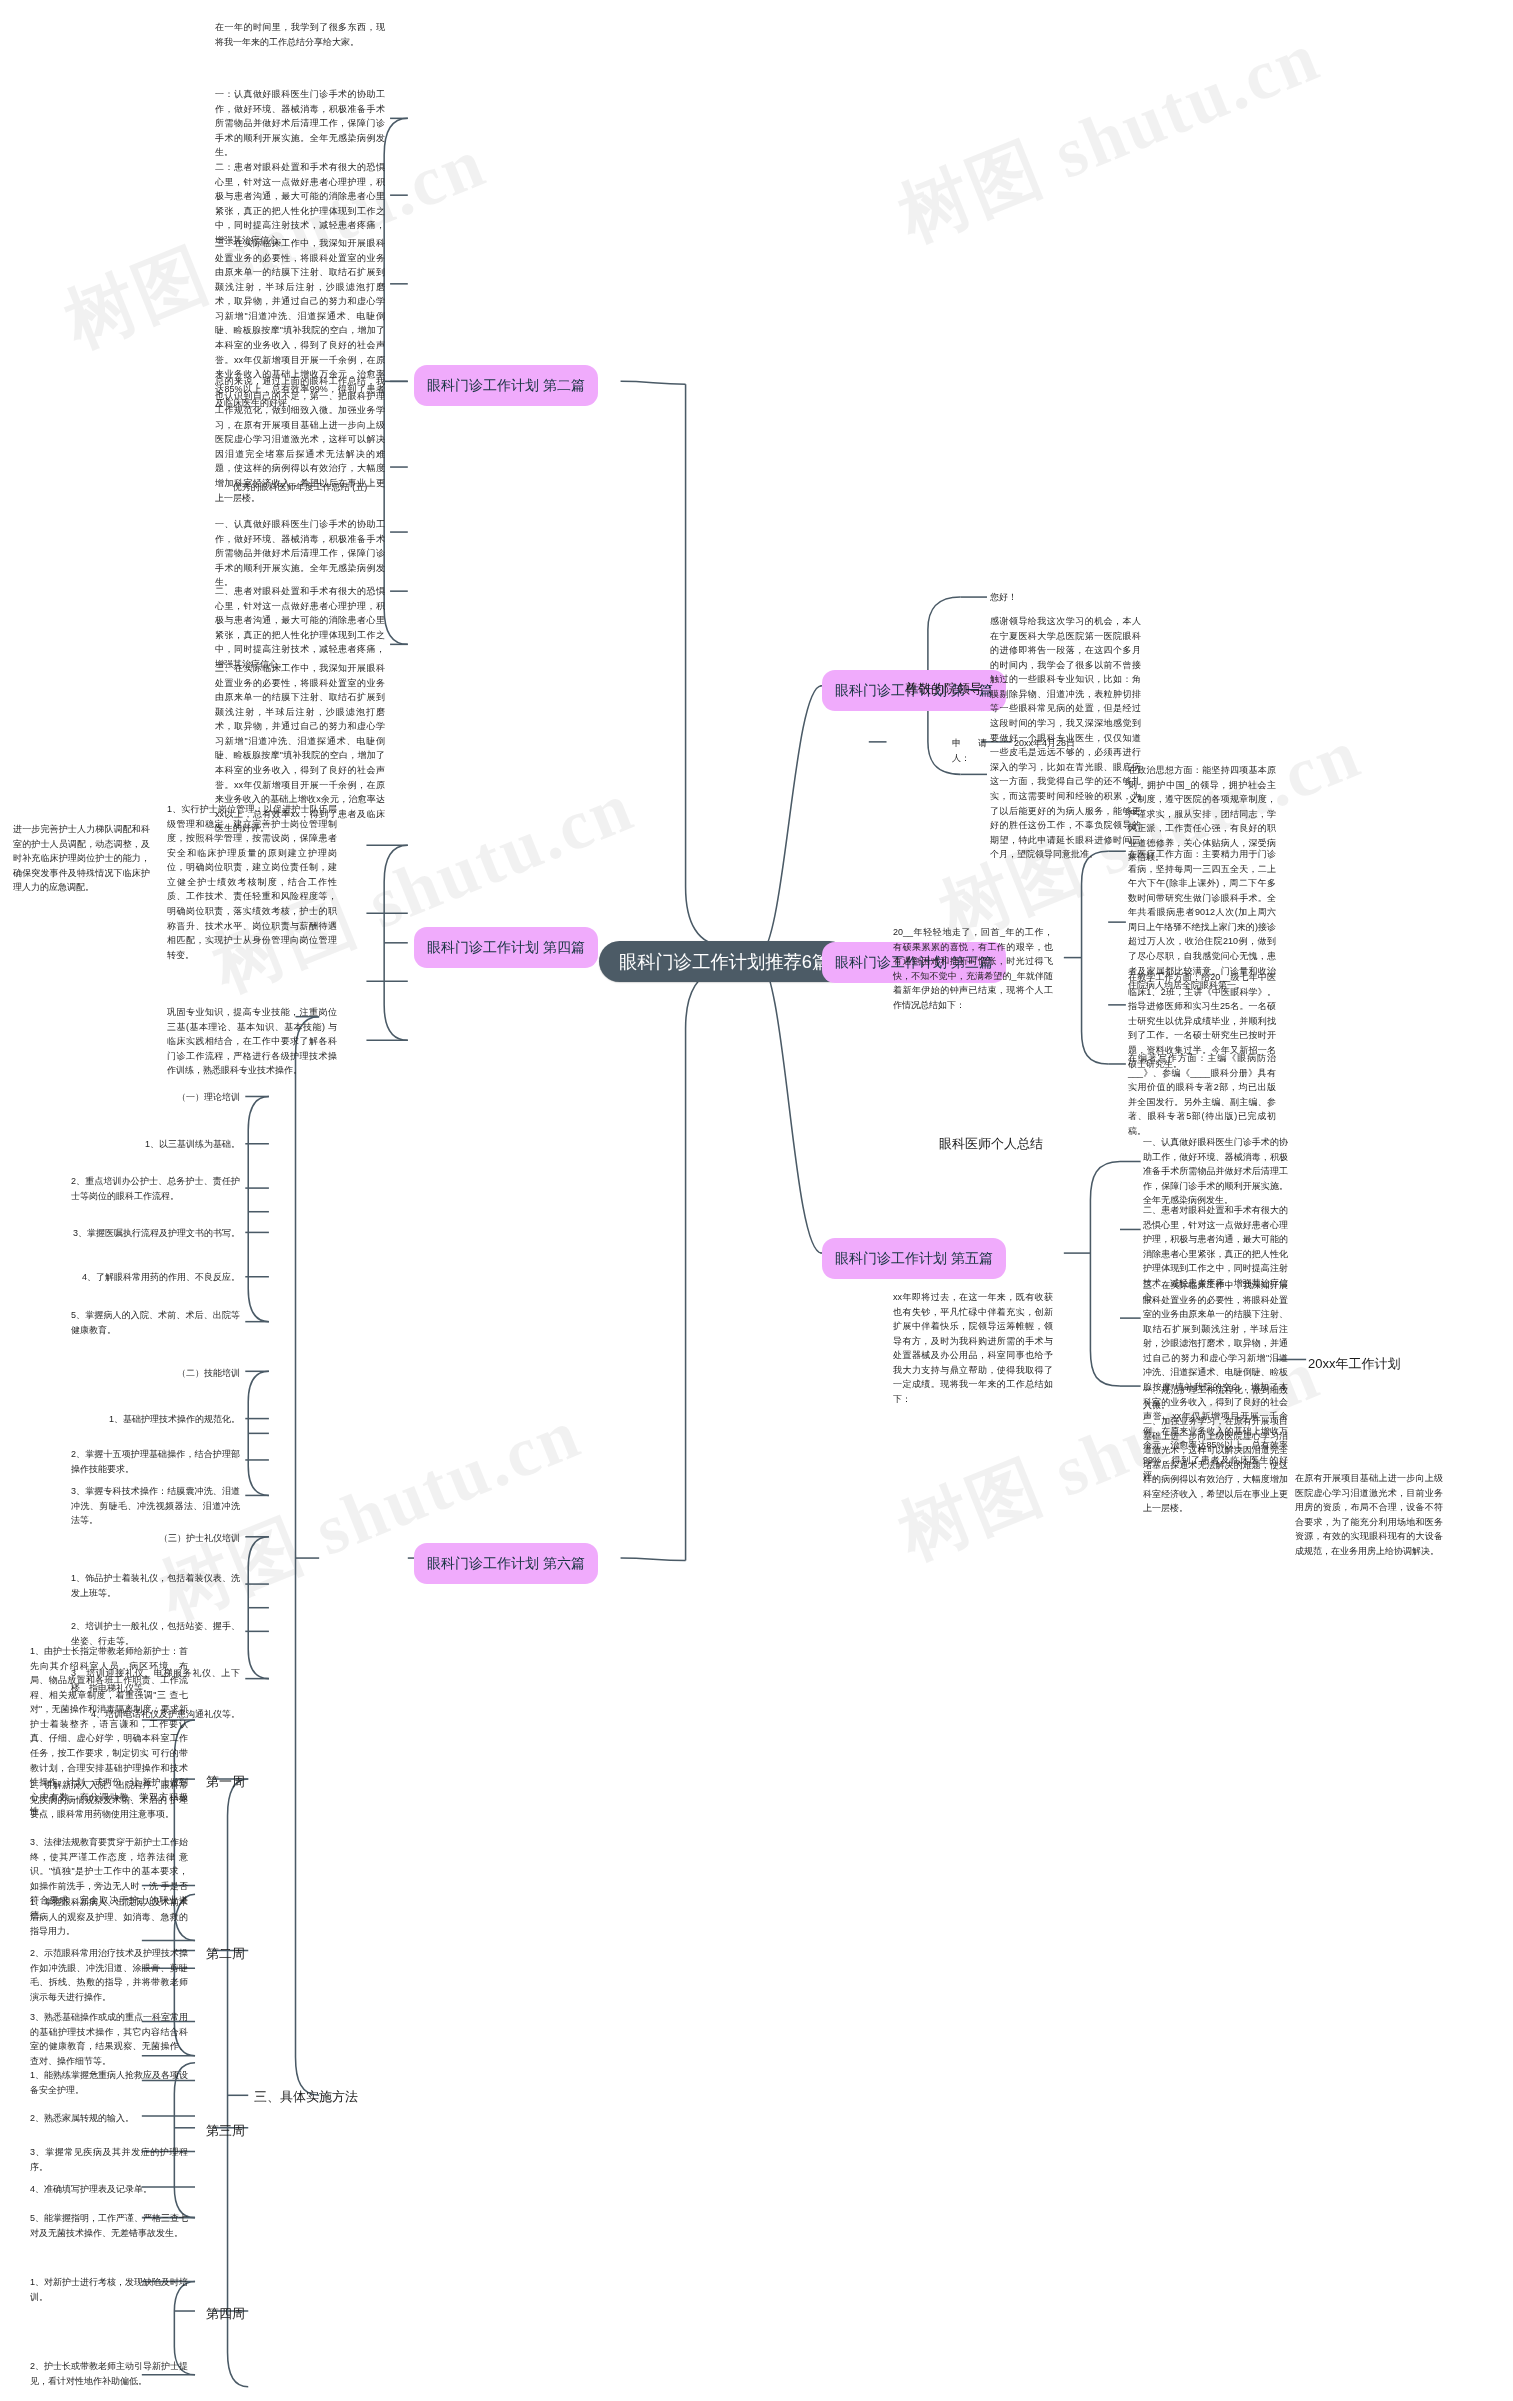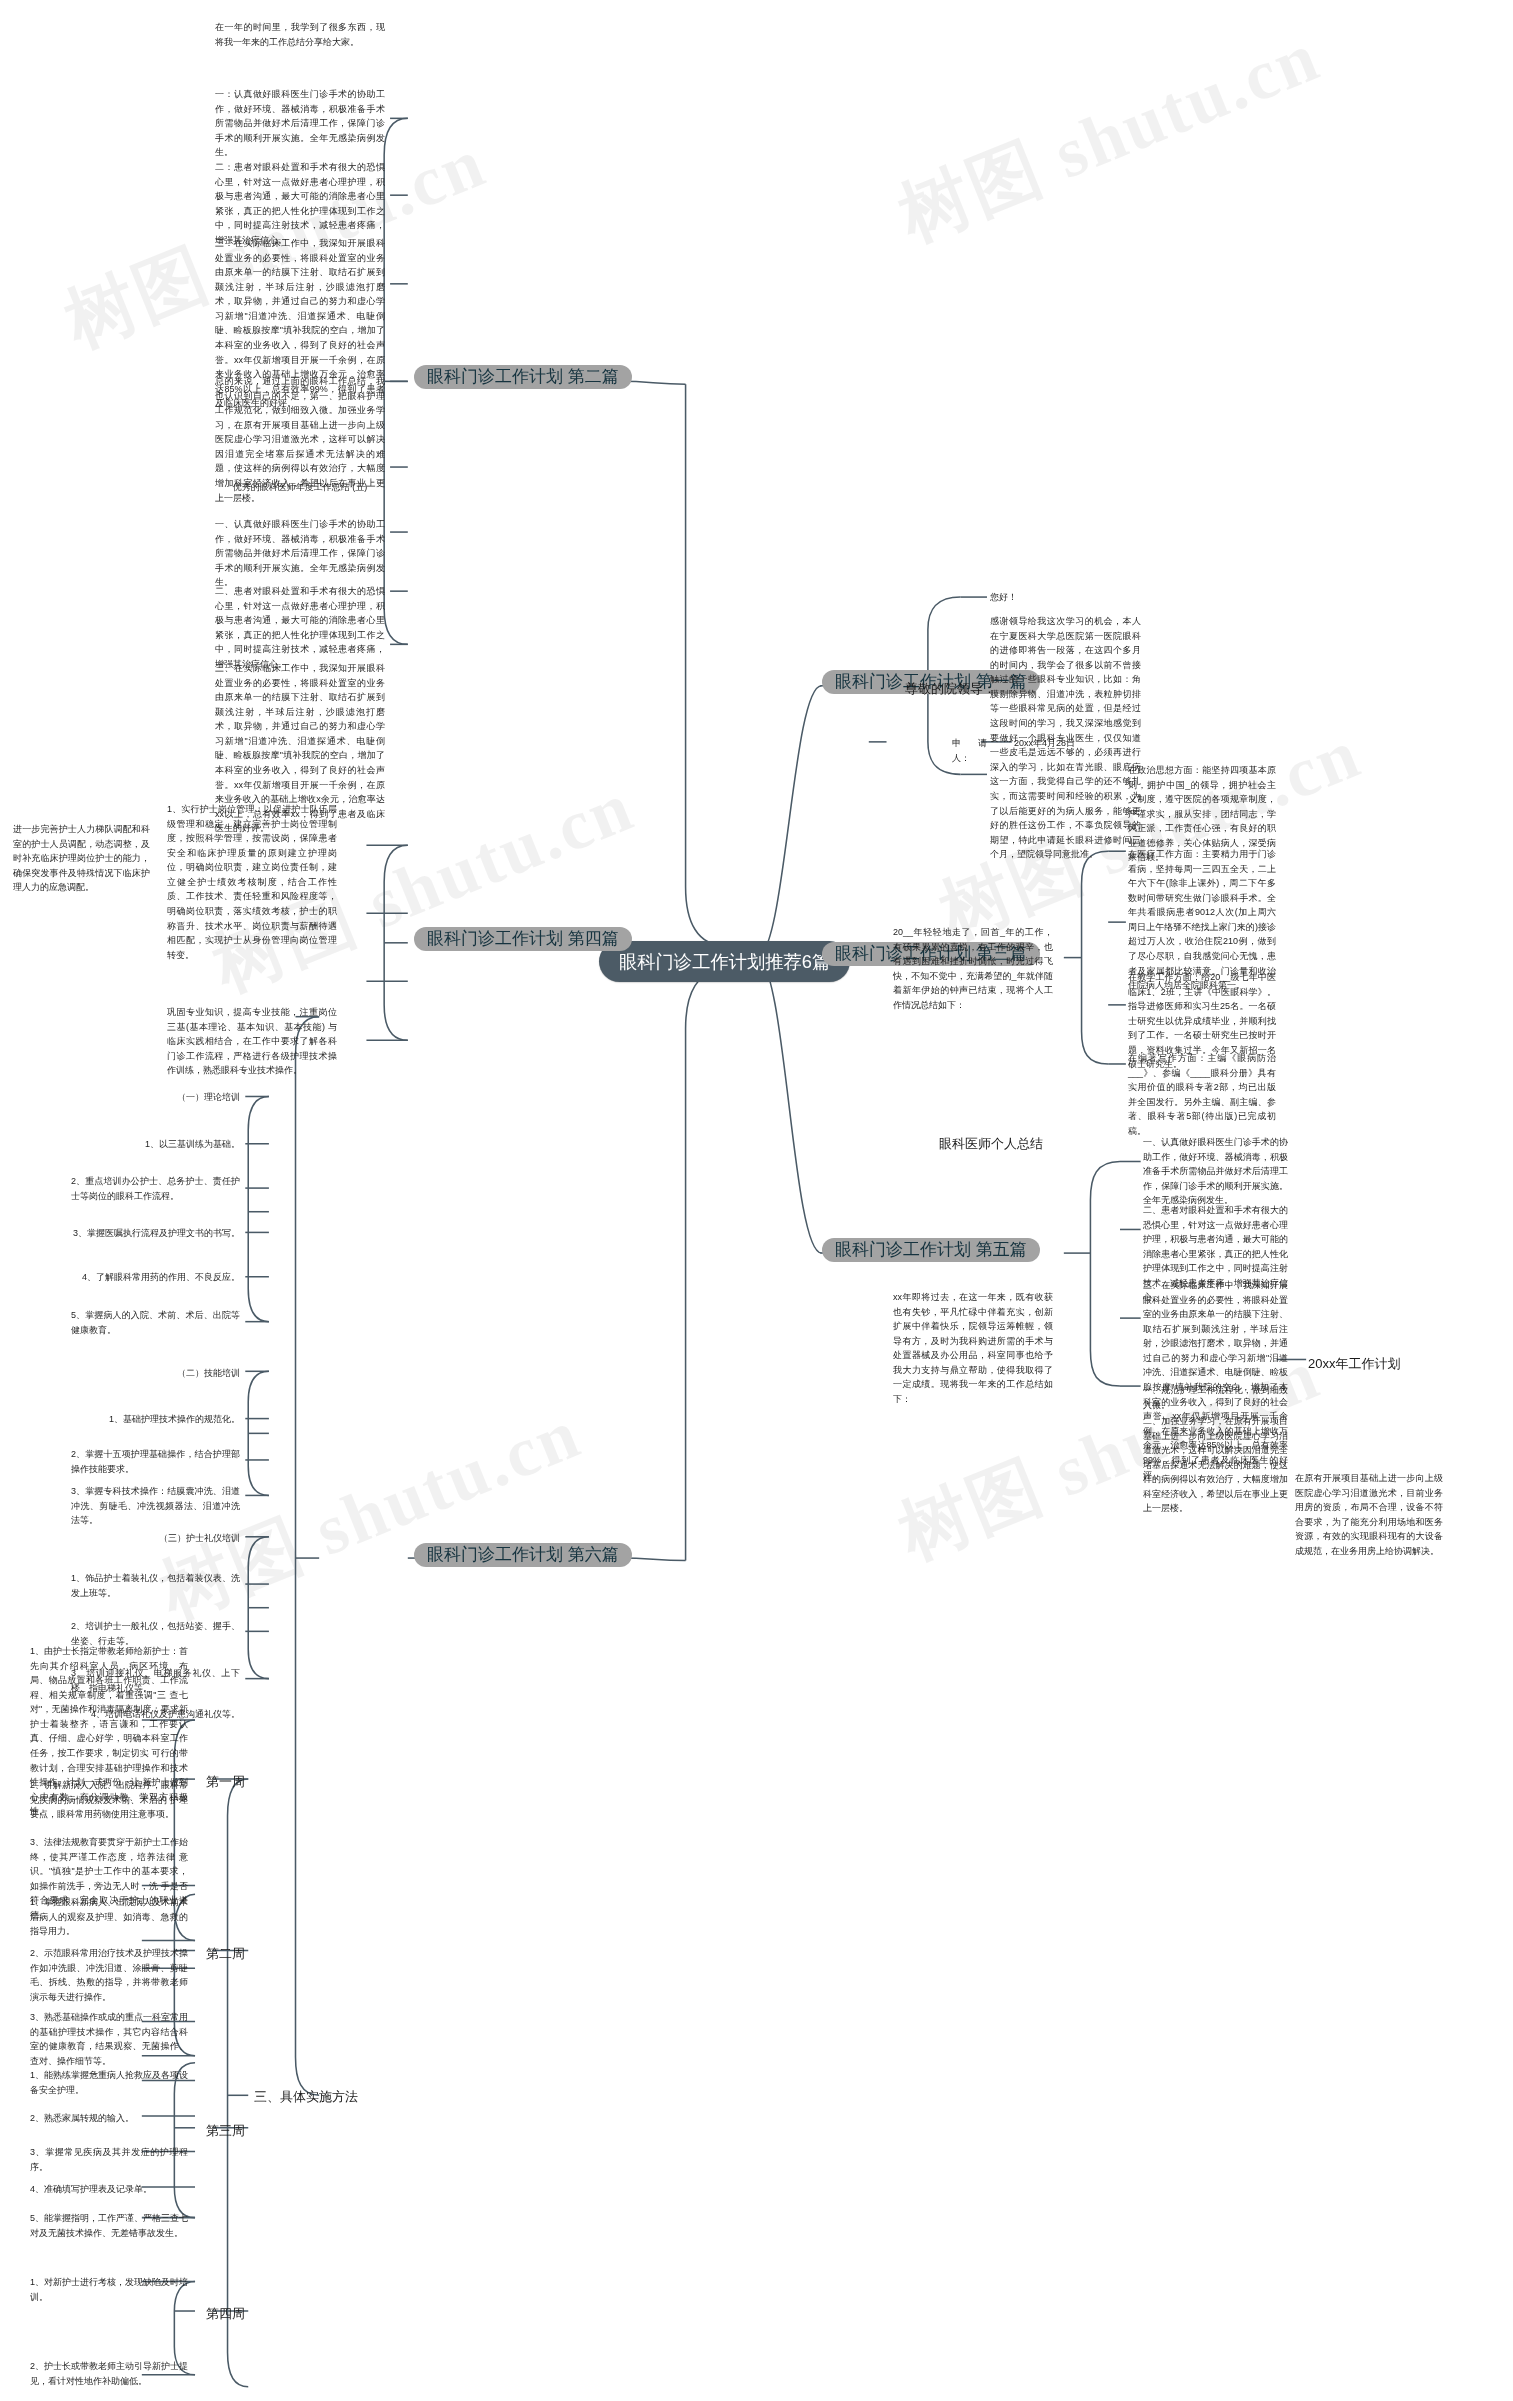--- a/index.html
+++ b/index.html
@@ -32,26 +32,26 @@
     background:#4c5b66;
     color:#ffffff;
     border-radius:24px;
     font-size:18.3px;
     line-height:1.2;
     padding:9.5px 20px;
     white-space:nowrap;
     box-shadow:0 0.6px 1.2px rgba(0,0,0,.25);
   }
   .chapter{
-    background:#a3a3a3;
+    background:#f0abfc;
     color:#15333f;
     border-radius:13px;
-    font-size:17px;
+    font-size:14px;
     line-height:1.2;
-    padding:2px 13px;
+    padding:12px 13px;
     white-space:nowrap;
   }
   .plain{
     font-size:9px;
     line-height:1.62;
     color:#1d1d1d;
     text-align:justify;
   }
   .plain.center{text-align:center;}
   .plain.right{text-align:right;}

